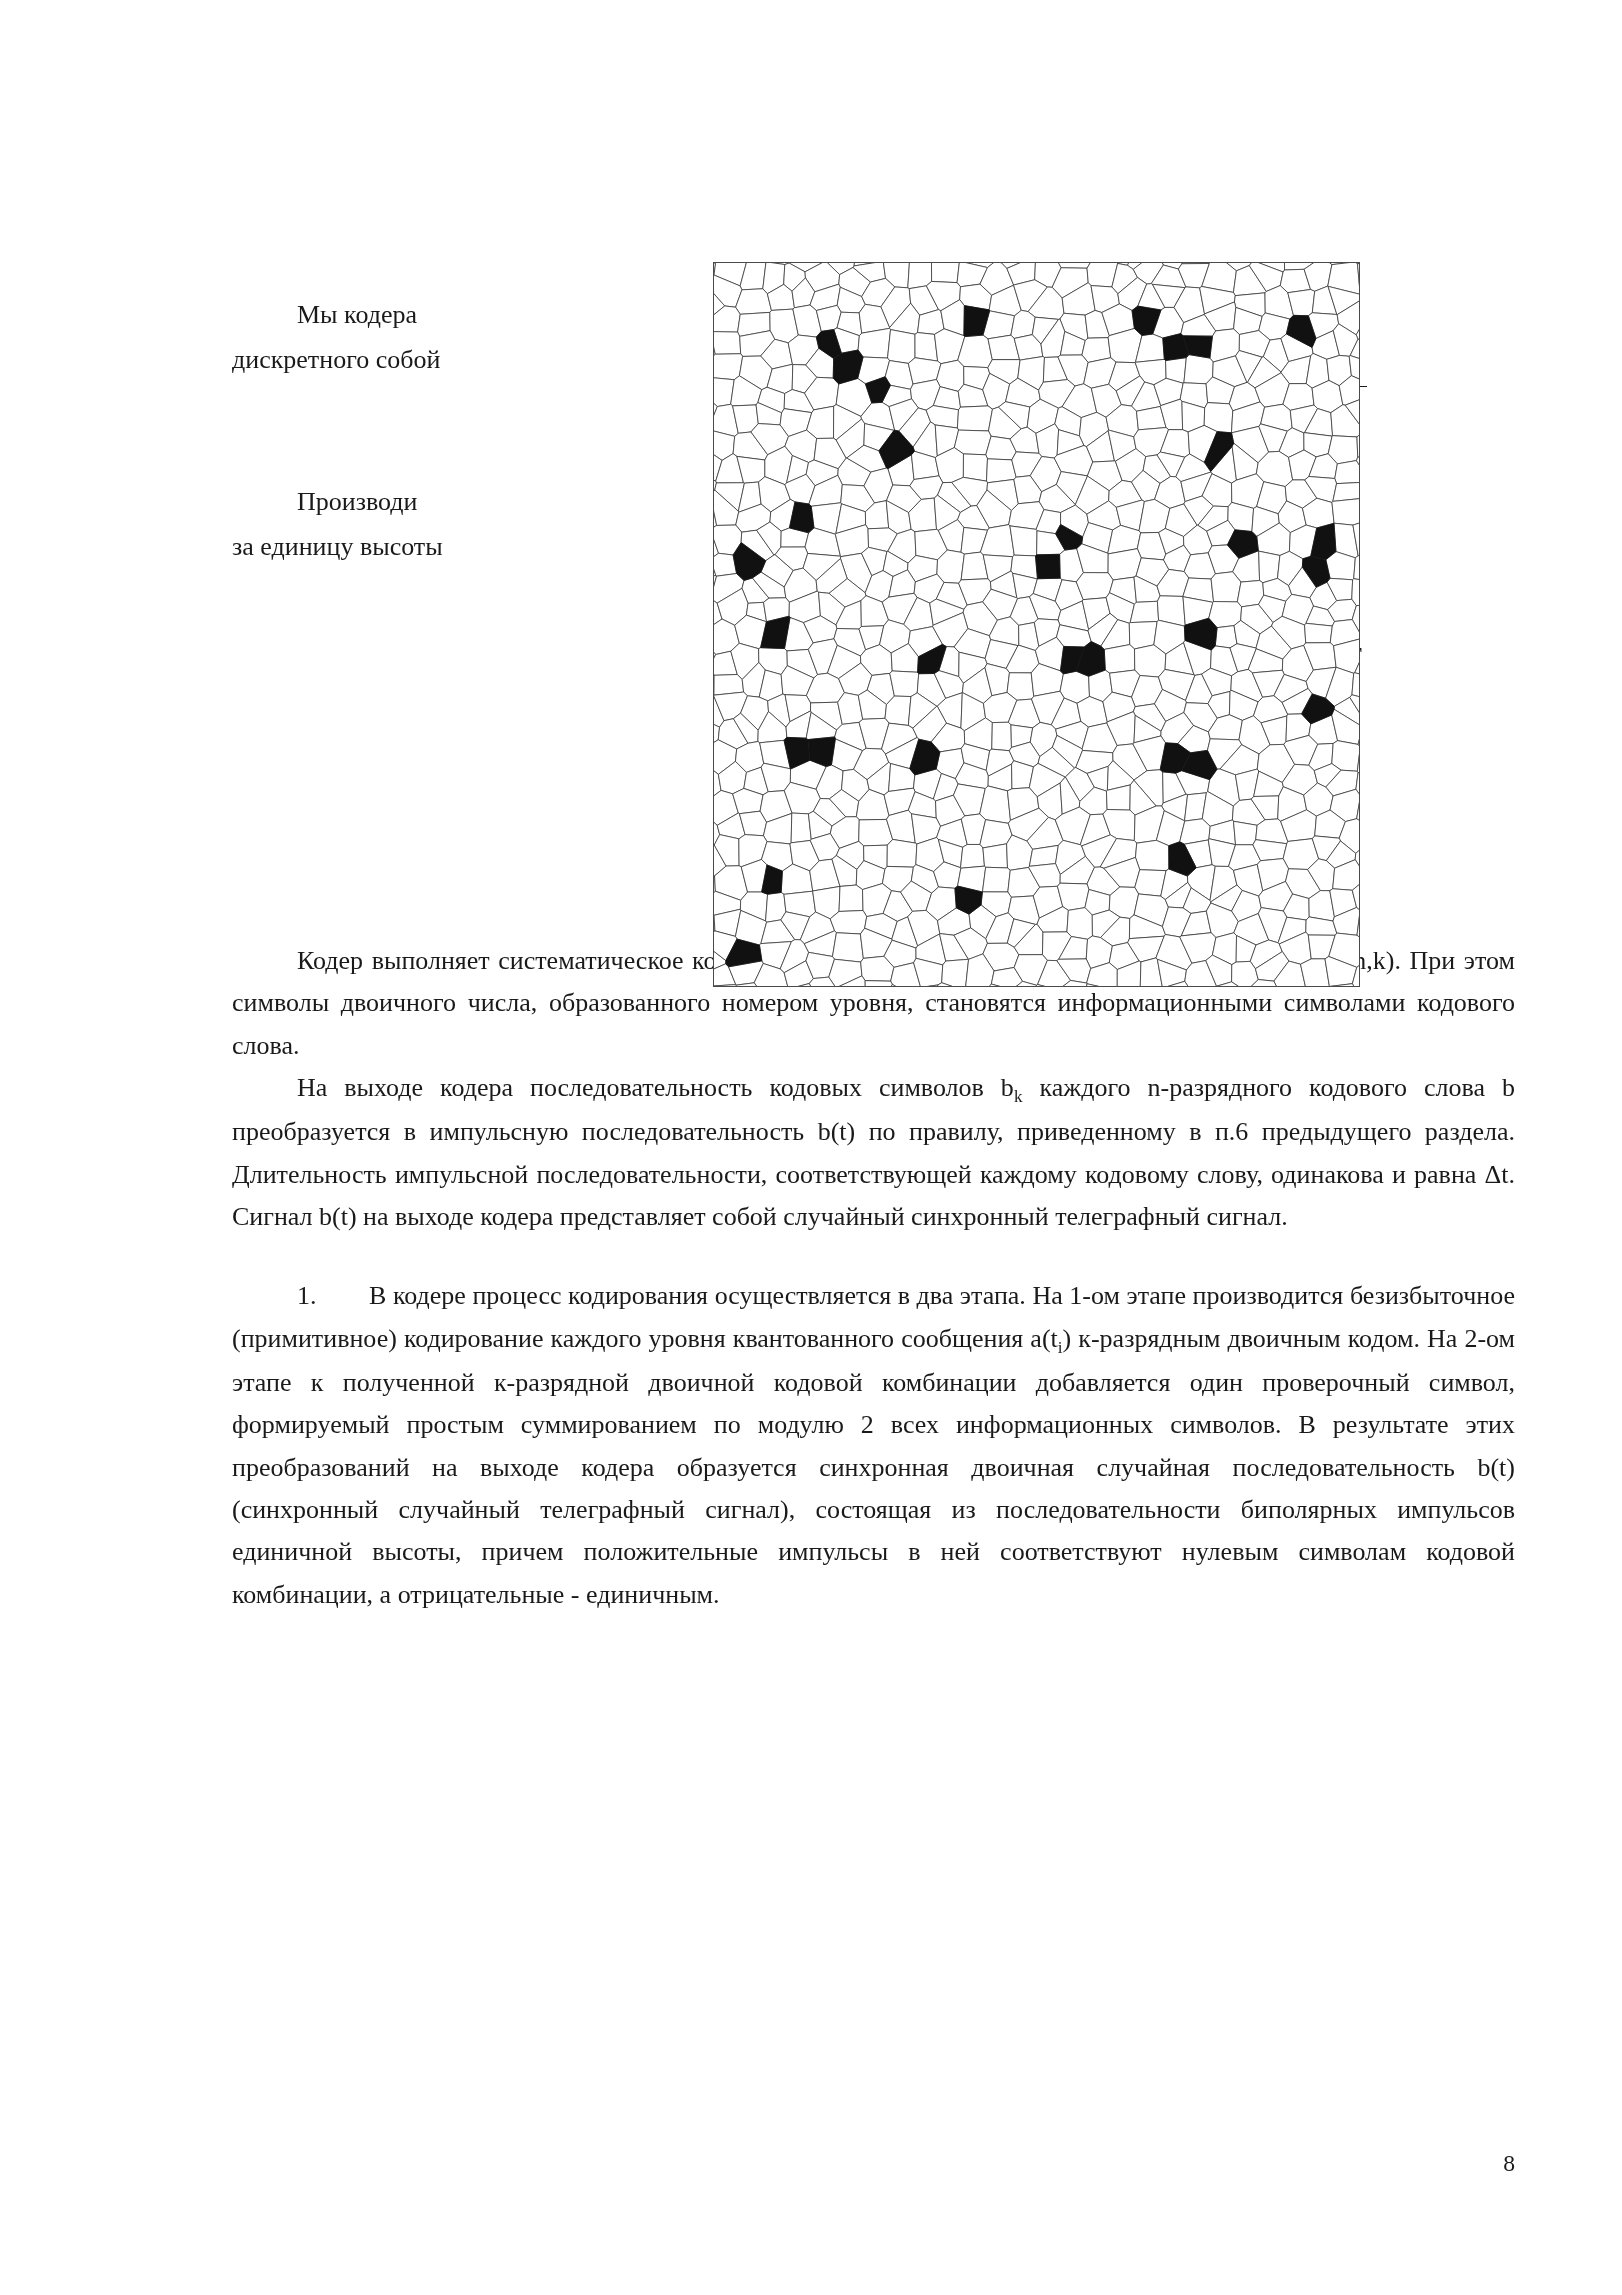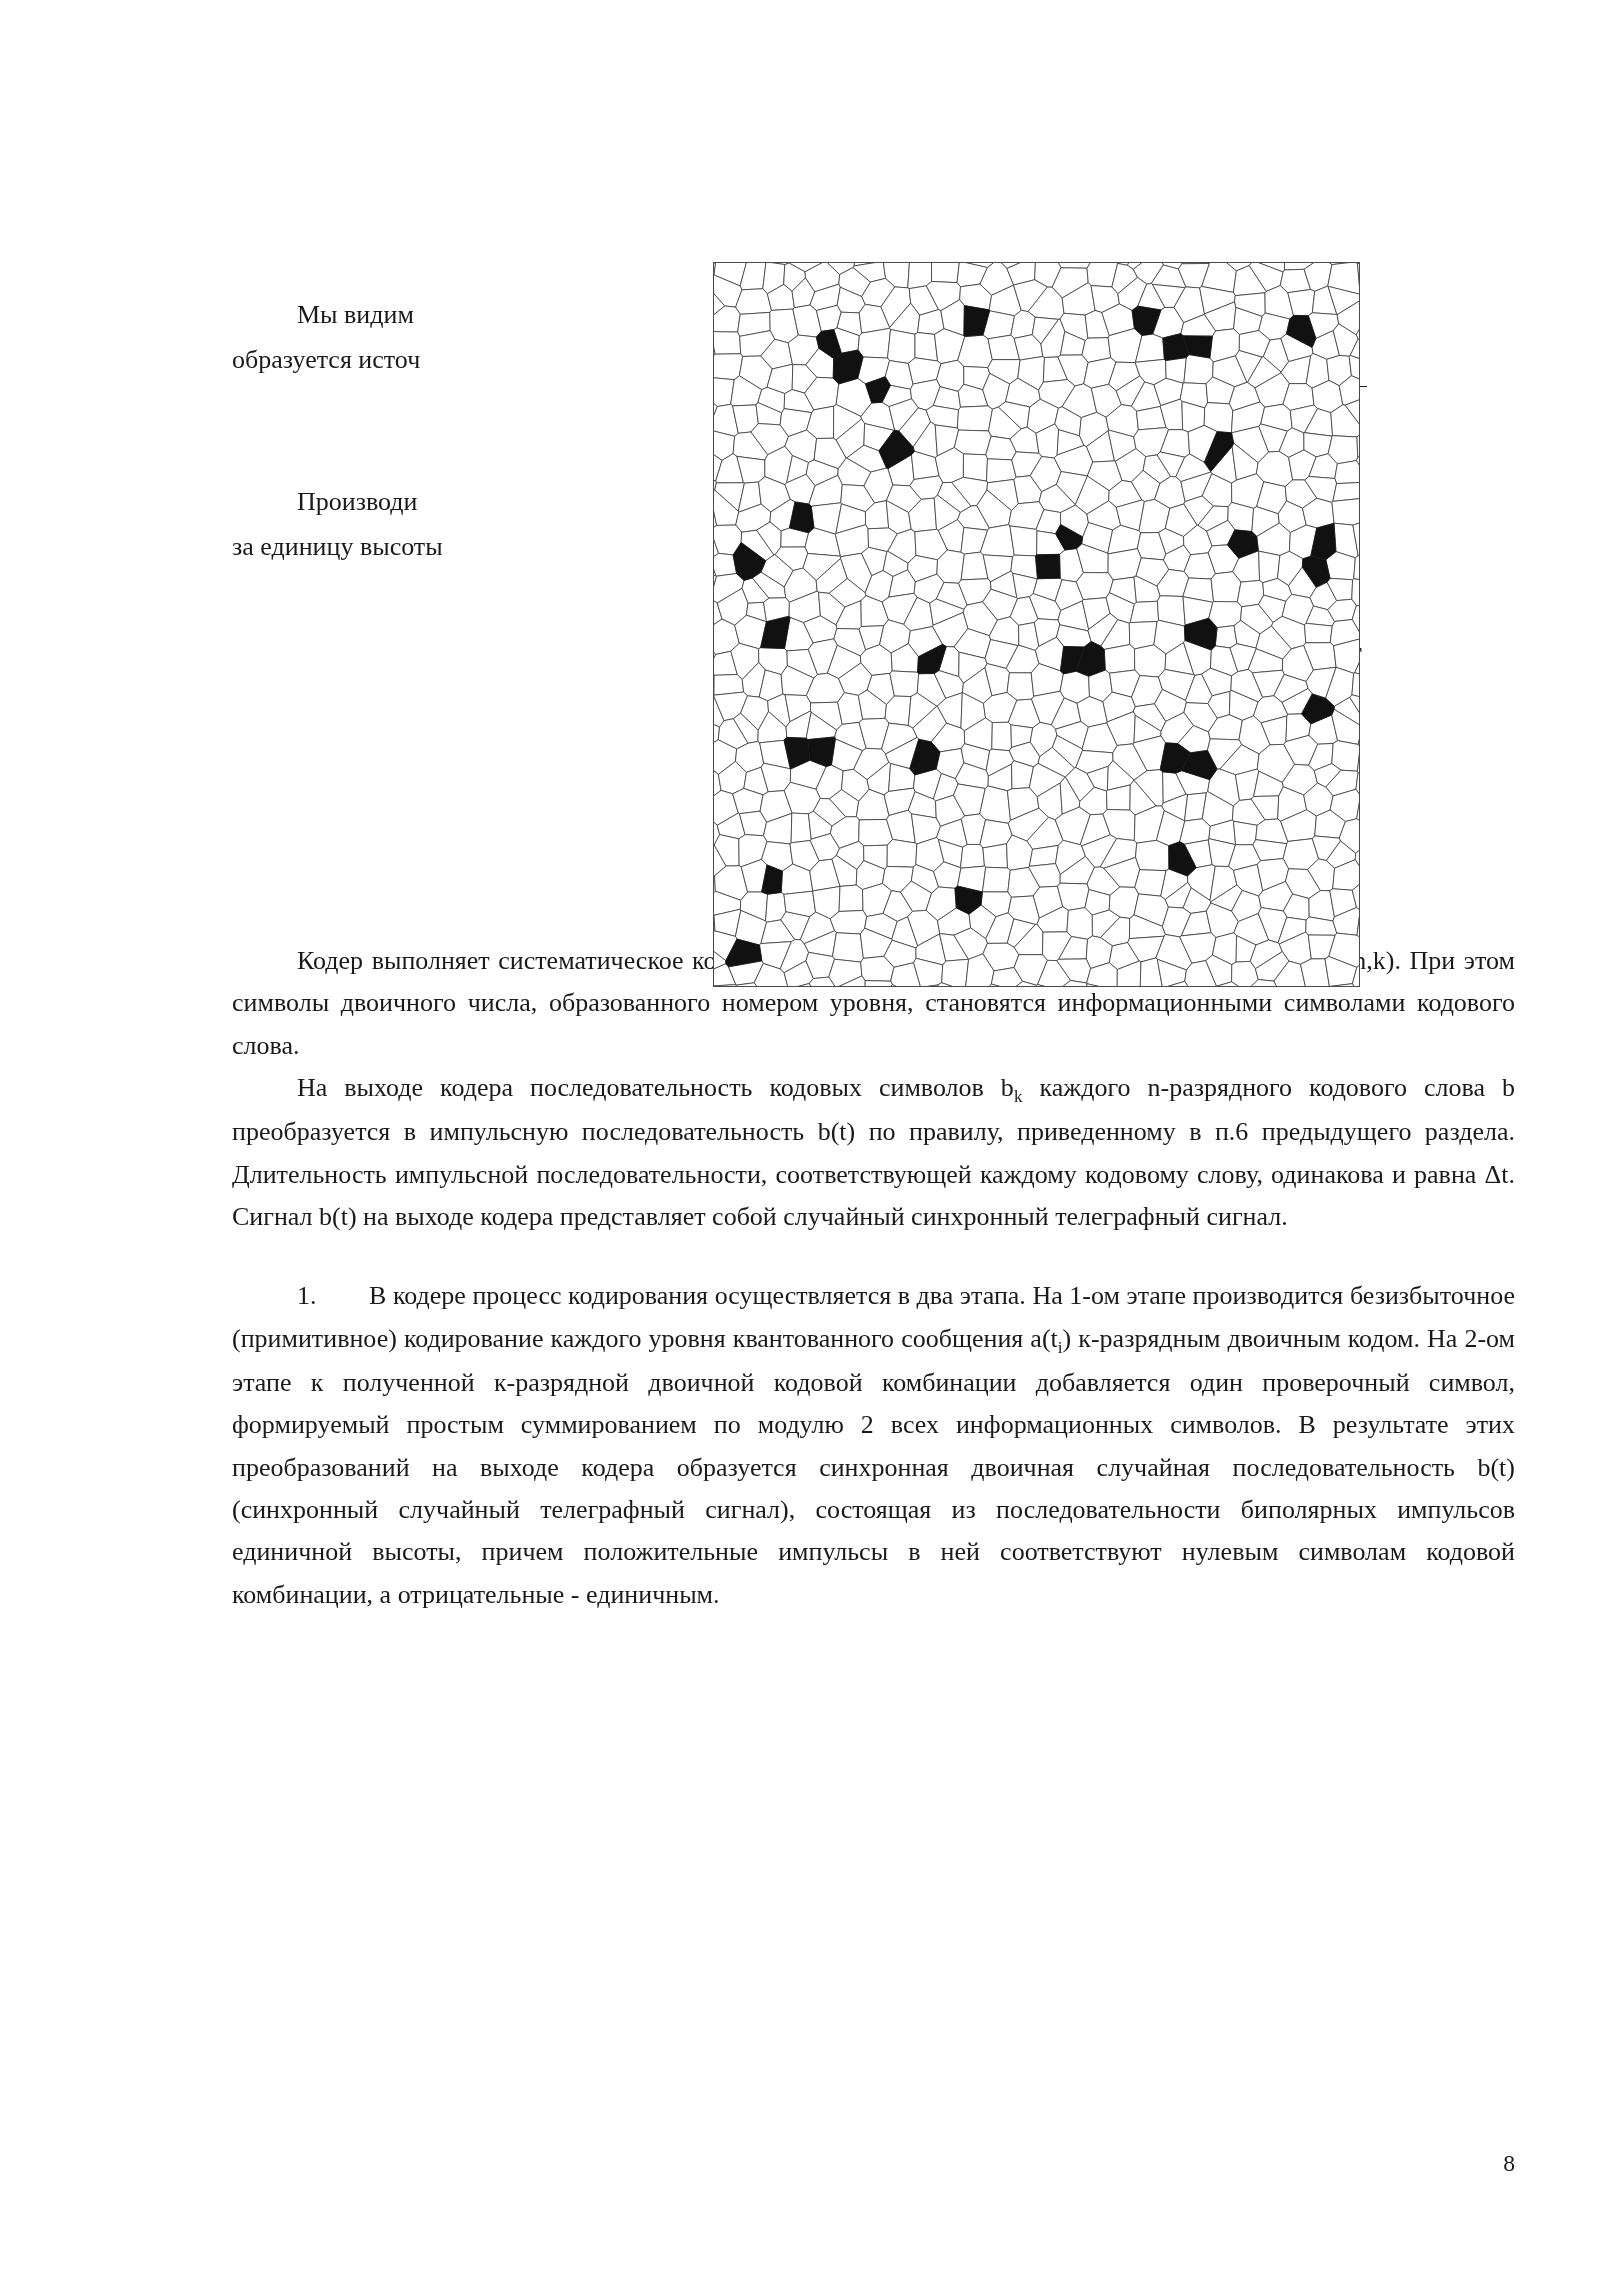--- a/index.html
+++ b/index.html
@@ -137,26 +137,26 @@
 </head>
 <body>
 
 <div class="page">
   <div class="content">
 
     <div style="position:relative;height:739px;">
 
       <div style="position:absolute;left:0;top:196px;width:1283px;">
         <p class="para">
-          <span>Мы видим</span>
+          <span>Мы кодера</span>
           <span style="display:inline-block;width:445px;"></span>
           <span>ет определяться как энтропия</span>
         </p>
         <p class="para noindent">
-          <span>образуется источ</span>
+          <span>дискретного собой</span>
           <span style="display:inline-block;width:504px;"></span>
           <span>го равновероятны:</span>
         </p>
         <div style="height:98px;"></div>
         <p class="para">
           <span>Производи</span>
           <span style="display:inline-block;width:471px;"></span>
           <span>ропия сообщений, переданных</span>
         </p>
         <p class="para noindent">

